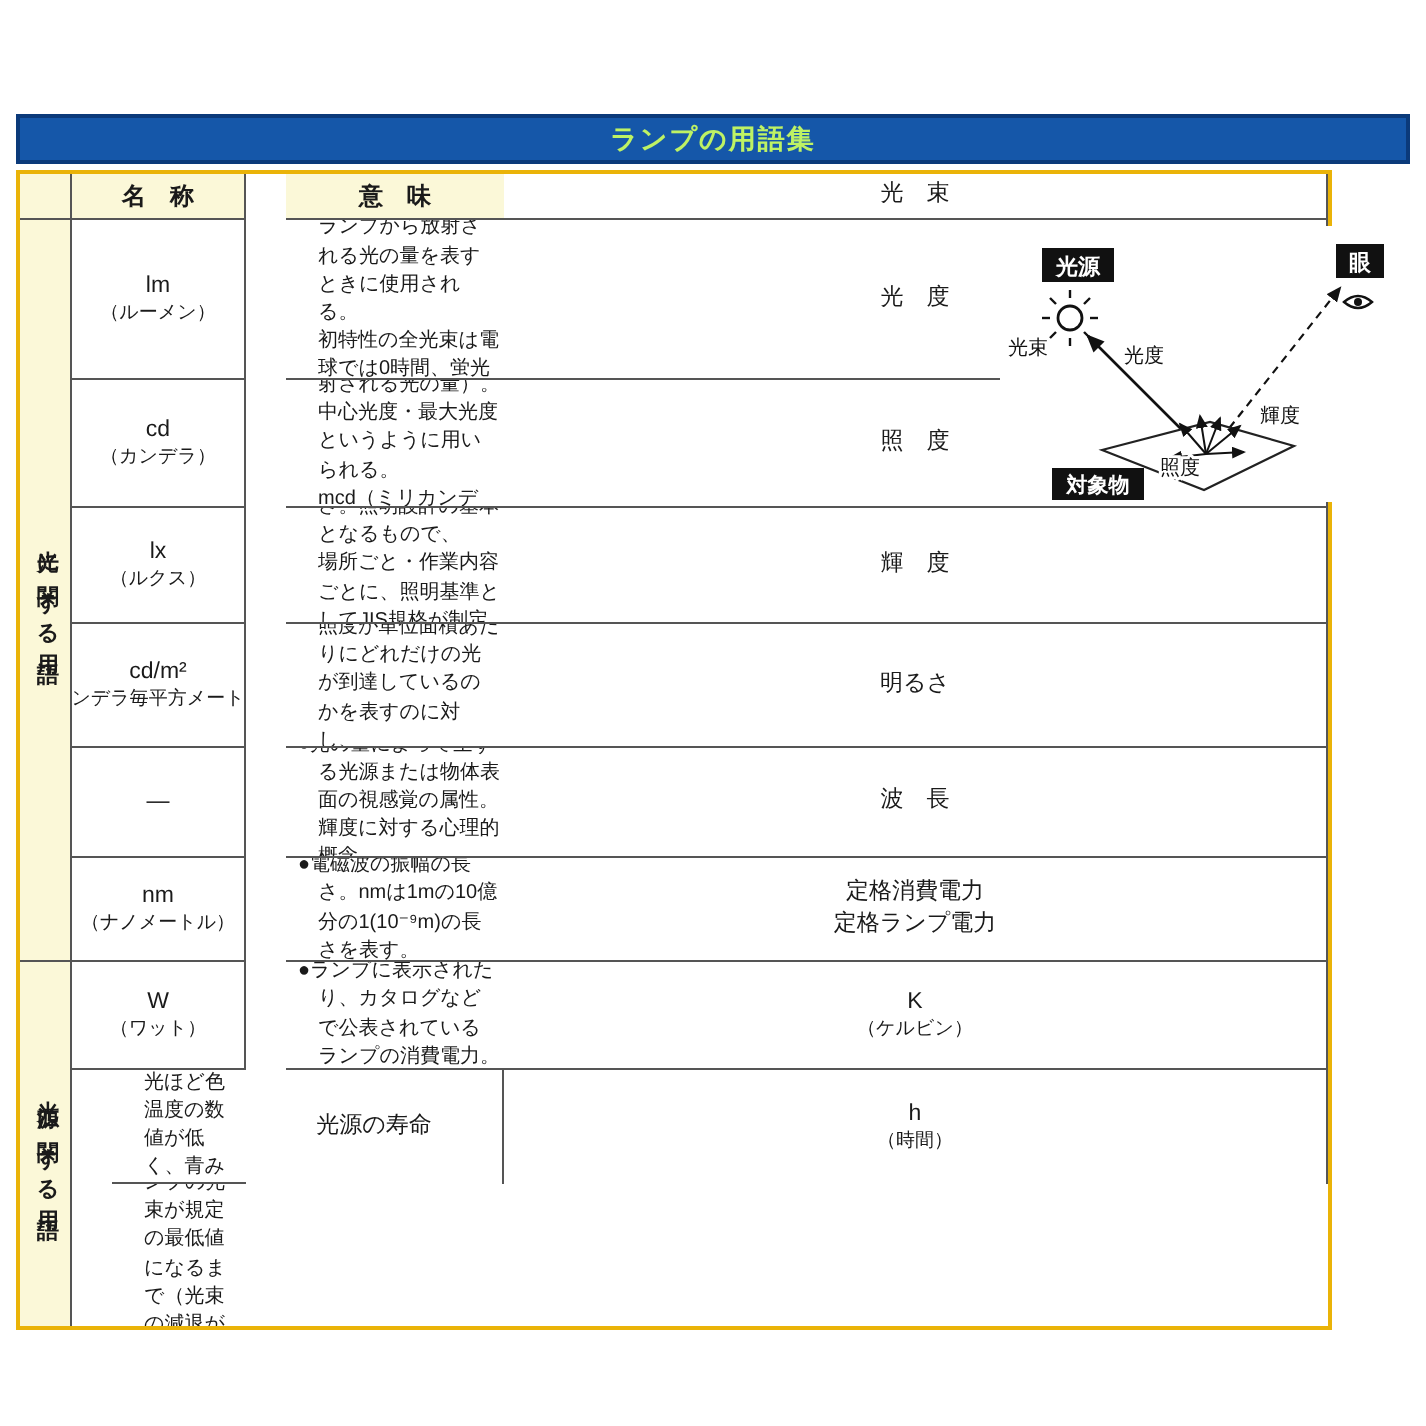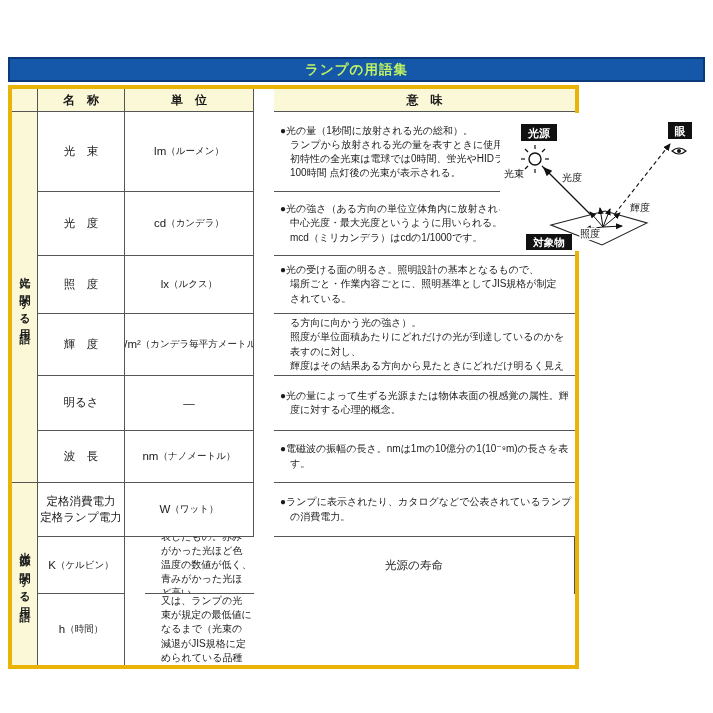--- a/index.html
+++ b/index.html
@@ -8,41 +8,41 @@
     font-family:"Liberation Sans","DejaVu Sans",sans-serif;
     color:#1a1a1a;
   }
   .title-bar{
     position:absolute;left:8px;top:57px;width:697px;height:25px;
     box-sizing:border-box;border:2px solid #0b3a7a;background:#1557a9;
     display:flex;align-items:center;justify-content:center;
     color:#bef264;font-weight:bold;font-size:13.5px;letter-spacing:1px;
   }
   .glossary{
-    position:absolute;left:8px;top:85px;width:571px;
-    box-sizing:border-box;border:4px solid #eab308;background:#ffffff;
+    position:absolute;left:8px;top:85px;width:658px;
+    box-sizing:border-box;border:2px solid #eab308;background:#ffffff;
     display:grid;
     grid-template-columns:26px 87px 129px 1fr;
     grid-template-rows:23px 80px 64px 58px 62px 55px 52px 54px 57px 71px;
   }
   .cell{
     box-sizing:border-box;border-right:1px solid #555;border-bottom:1px solid #555;
     display:flex;align-items:center;justify-content:center;
     position:relative;overflow:hidden;
   }
   .last-col{border-right:none;margin-left:20px;}
   .last-row{border-bottom:none;}
   .head{background:#fbf8d8;font-weight:bold;font-size:12px;}
   .side{
     background:#fbf8d8;
     writing-mode:vertical-rl;text-orientation:upright;
     font-size:11px;font-weight:600;letter-spacing:3px;
   }
   .name-cell{font-size:11.5px;white-space:pre-line;text-align:center;line-height:1.35;}
-  .unit-cell{flex-direction:row;line-height:1.3;}
+  .unit-cell{flex-direction:column;line-height:1.3;}
   .unit-sym{font-size:11.5px;}
   .unit-kana{font-size:9.5px;white-space:nowrap;}
   .meaning-cell{
     justify-content:flex-start;align-items:center;
   }
   .meaning-text{
     font-size:10px;line-height:1.42;white-space:pre-line;
     padding:2px 2px 2px 16px;text-indent:-10px;width:100%;box-sizing:border-box;
   }
   .no-bottom{border-bottom:none;}
@@ -59,21 +59,20 @@
 <body>
 
 <div class="title-bar">
   <span>ランプの用語集</span>
 </div>
 
 <div class="glossary">
 
   <div class="cell head"></div>
   <div class="cell head">名　称</div>
-  <div class="cell head">単　位</div>
   <div class="cell head last-col">意　味</div>
 
   <div class="cell side" style="grid-row:2 / span 6;grid-column:1;">光に関する用語</div>
   <div class="cell side last-row" style="grid-row:8 / span 3;grid-column:1;">光源に関する用語</div>
 
   <div class="cell name-cell">光　束</div>
   <div class="cell unit-cell">
     <span class="unit-sym">lm</span>
     <span class="unit-kana">（ルーメン）</span>
   </div>

